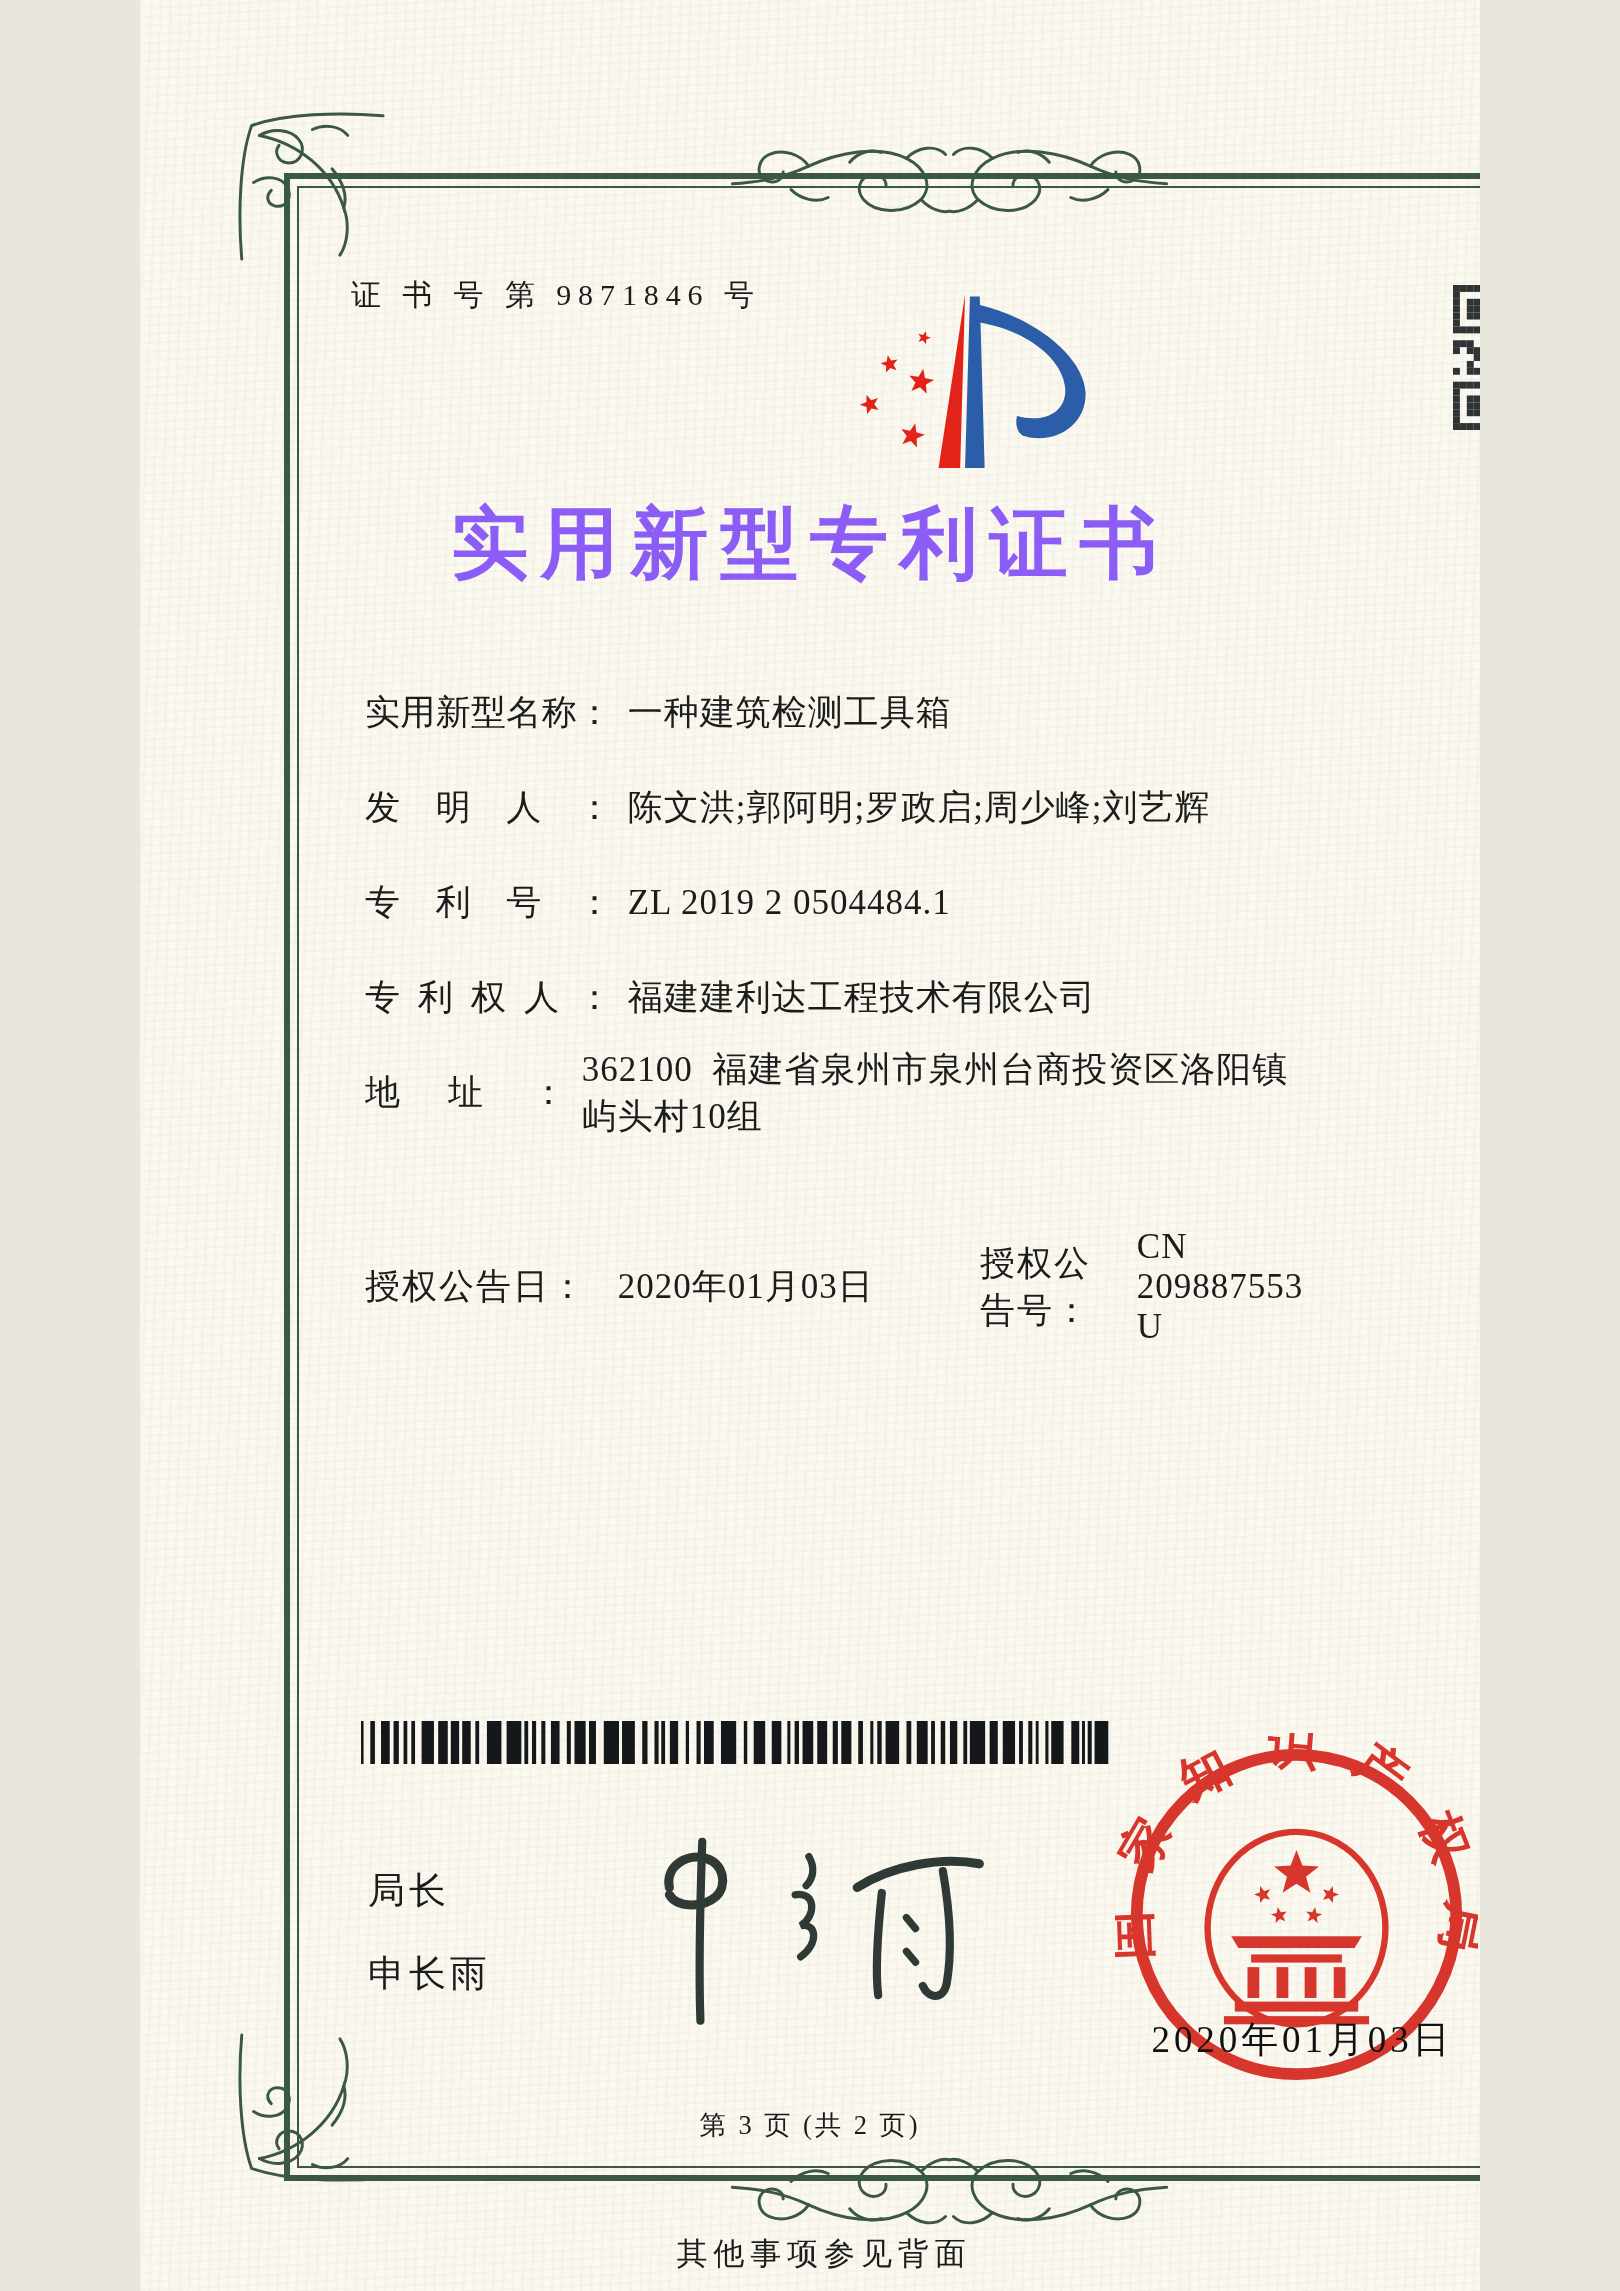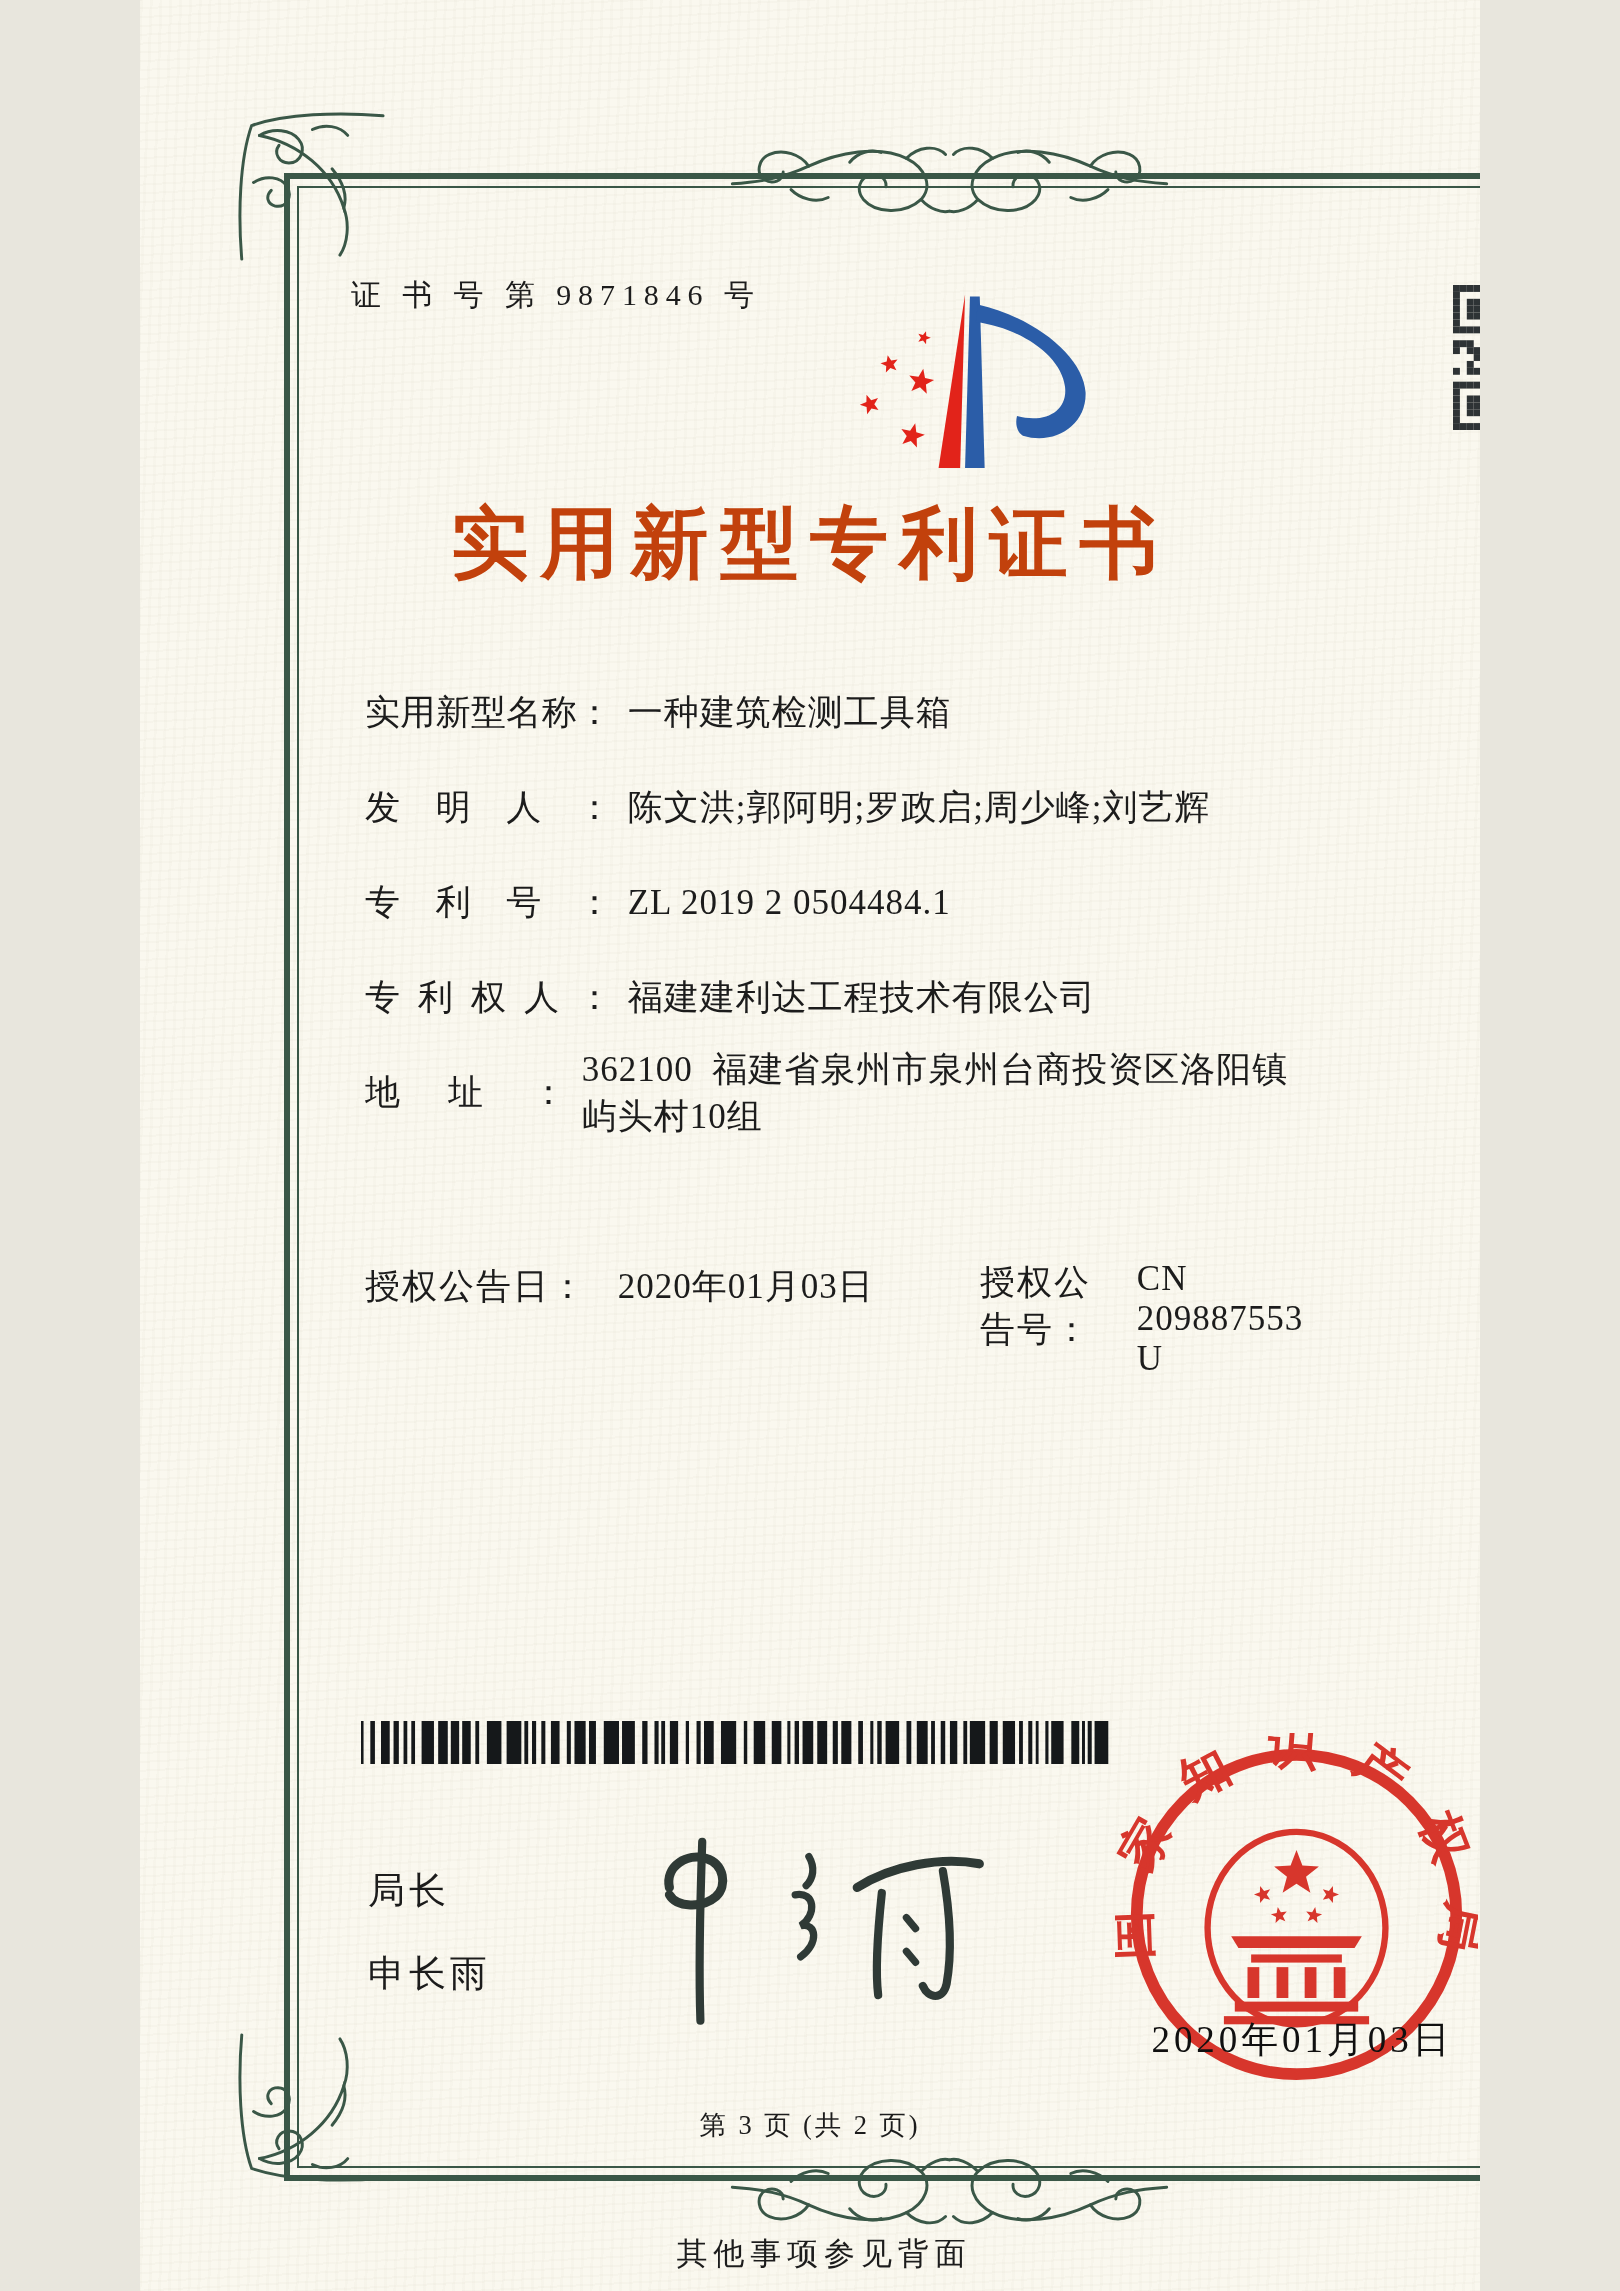--- a/index.html
+++ b/index.html
@@ -48,32 +48,32 @@
   .cert-no{
     position:absolute;left:211px;top:275px;
     font-size:30px;letter-spacing:6.9px;white-space:pre;
   }
   .logo{position:absolute;left:681px;top:267px;width:294px;height:211px;}
   .qr{position:absolute;left:1313px;top:285px;width:145px;height:145px;}
   .qr svg{width:100%;height:100%;fill:#2e3335;}
   .title{
     position:absolute;left:0;right:0;top:492px;
     text-align:center;font-size:78px;font-weight:bold;letter-spacing:11.8px;
-    color:#c2410c;
+    color:#8b5cf6;
   }
   
   .fields{position:absolute;left:225px;top:665px;right:176px;font-size:35px;}
   .frow{height:95px;display:flex;align-items:center;}
   .flabel{
     display:inline-block;width:247px;
     text-align:justify;text-align-last:justify;
   }
   .fvalue{margin-left:15.7px;white-space:pre-wrap;letter-spacing:1px;}
   .grant-row{position:absolute;left:225px;top:1259px;right:176px;height:55px;font-size:35px;display:flex;align-items:center;gap:15px;}
-  .grant-col2{position:absolute;left:615px;top:0;height:55px;display:flex;}
+  .grant-col2{position:absolute;left:615px;top:0;height:55px;display:flex;align-items:center;}
   .glabel{letter-spacing:2px;}
   
   .paras{
     position:absolute;left:209px;top:1339px;width:1213px;
     font-size:32px;line-height:48px;text-align:justify;letter-spacing:1px;
   }
   .paras p{text-indent:2em;}
   
   .barcode{position:absolute;left:221px;top:1721px;width:757px;height:43px;}
   .barcode svg{width:100%;height:100%;fill:#15181a;}

